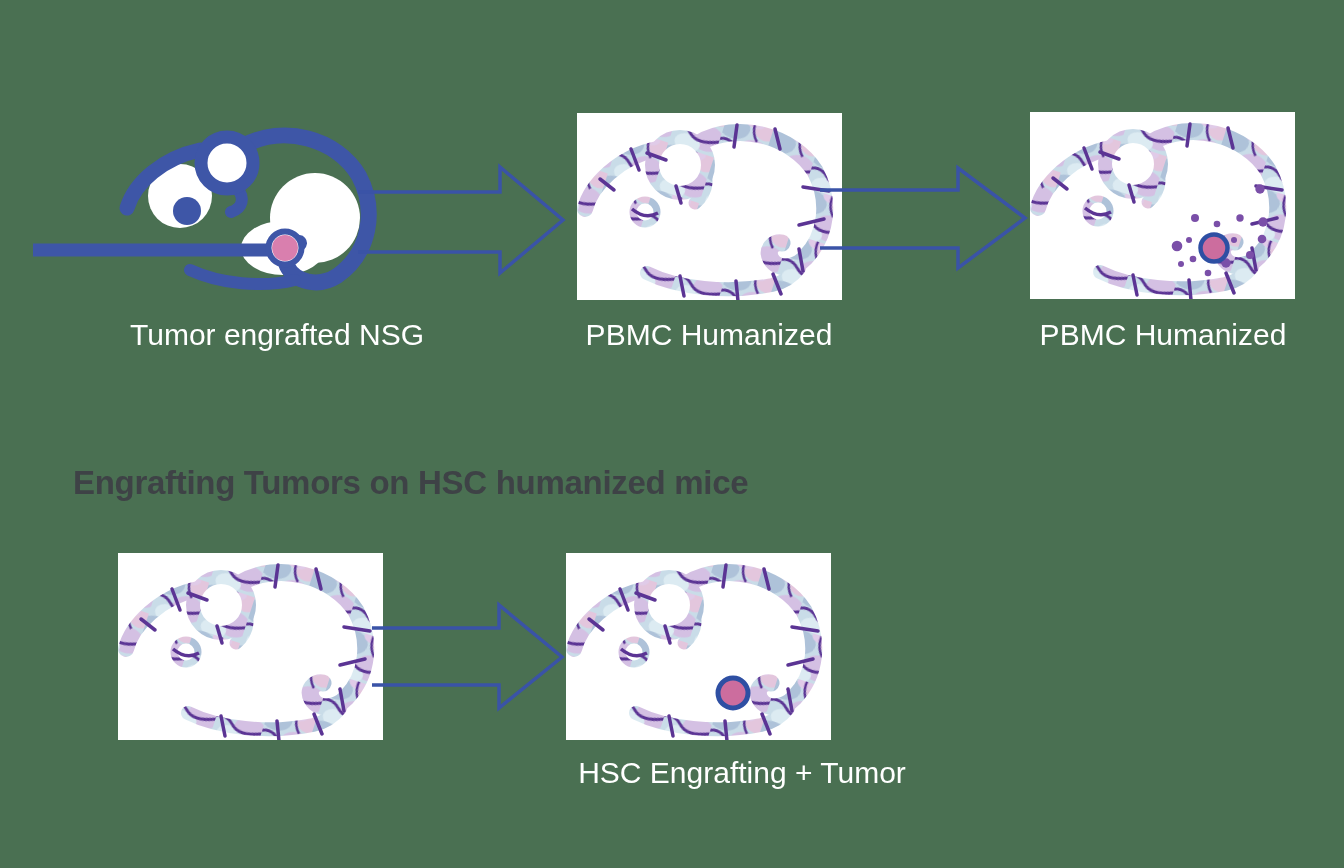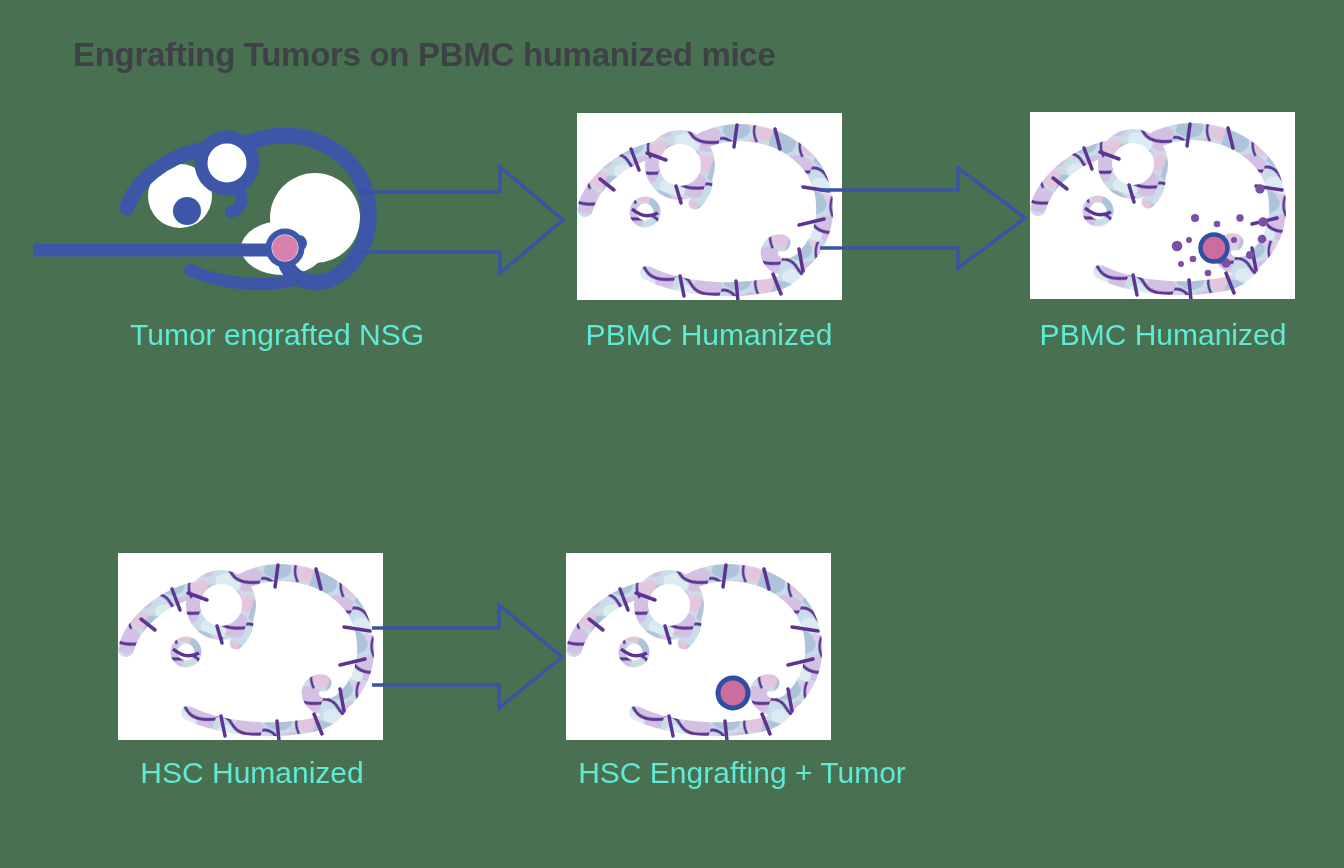--- a/index.html
+++ b/index.html
@@ -14,21 +14,21 @@
     position:absolute;
     font-size:33px;font-weight:700;
     letter-spacing:-0.3px;
     color:#3e4246;
     white-space:nowrap;
   }
   .mouse-label{
     position:absolute;
     transform:translateX(-50%);
     font-size:30px;font-weight:400;
-    color:#5eead4;
+    color:#ffffff;
     white-space:nowrap;
   }
   .card{
     position:absolute;
     width:265px;height:187px;
     background:#ffffff;
   }
   .card svg{position:absolute;left:0;top:0;}
   .abs{position:absolute;}
 </style>
@@ -76,21 +76,20 @@
         <path d="M 196 161 L 204 181"></path>
         <path d="M 70 40 L 89 47"></path>
         <path d="M 99 73 L 104 90"></path>
       </g>
     </symbol>
   </defs>
 </svg>
 
 <div class="canvas">
 
-  <div class="title" style="left:73px;top:36px;">Engrafting Tumors on PBMC humanized mice</div>
 
   <svg class="abs" style="left:15px;top:108px;" width="370" height="195" viewBox="0 0 370 195">
     <g>
       <circle cx="300" cy="110" r="45" fill="#ffffff"></circle>
       <ellipse cx="268" cy="140" rx="42" ry="27" fill="#ffffff"></ellipse>
       <circle cx="165" cy="88" r="32" fill="#ffffff"></circle>
     </g>
     <g stroke="#3e56a7" fill="none">
       <path d="M 18 142 H 262" stroke-width="13"></path>
       <path d="M 112 100 C 120 74, 148 50, 185 42" stroke-width="15" stroke-linecap="round"></path>
@@ -140,34 +139,34 @@
         <circle cx="220" cy="143" r="4"></circle>
       </g>
       <circle cx="184" cy="136" r="13.5" fill="#cc6d9e" stroke="#2e4fa3" stroke-width="4.5"></circle>
     </svg>
   </div>
 
   <div class="mouse-label" style="left:277px;top:318px;">Tumor engrafted NSG</div>
   <div class="mouse-label" style="left:709px;top:318px;">PBMC Humanized</div>
   <div class="mouse-label" style="left:1163px;top:318px;">PBMC Humanized</div>
 
+  <div class="title" style="left:73px;top:464px;">Engrafting Tumors on HSC humanized mice</div>
 
   <div class="card" style="left:118px;top:553px;">
     <svg width="265" height="187" viewBox="0 0 265 187">
       <use href="#wcMouse"></use>
     </svg>
   </div>
 
   <svg class="abs" style="left:372px;top:598px;" width="196" height="118" viewBox="0 0 196 118">
     <polyline points="0,30 127,30 127,7 190,59 127,110 127,87 0,87" fill="none" stroke="#3a53a7" stroke-width="3.5"></polyline>
   </svg>
 
   <div class="card" style="left:566px;top:553px;">
     <svg width="265" height="187" viewBox="0 0 265 187">
       <use href="#wcMouse"></use>
       <circle cx="167" cy="140" r="15" fill="#cc6d9e" stroke="#2e4fa3" stroke-width="5"></circle>
     </svg>
   </div>
 
-  <div class="mouse-label" style="left:252px;top:756px;">HSC Humanized</div>
   <div class="mouse-label" style="left:742px;top:756px;">HSC Engrafting + Tumor</div>
 
 </div>
 
 </body></html>

